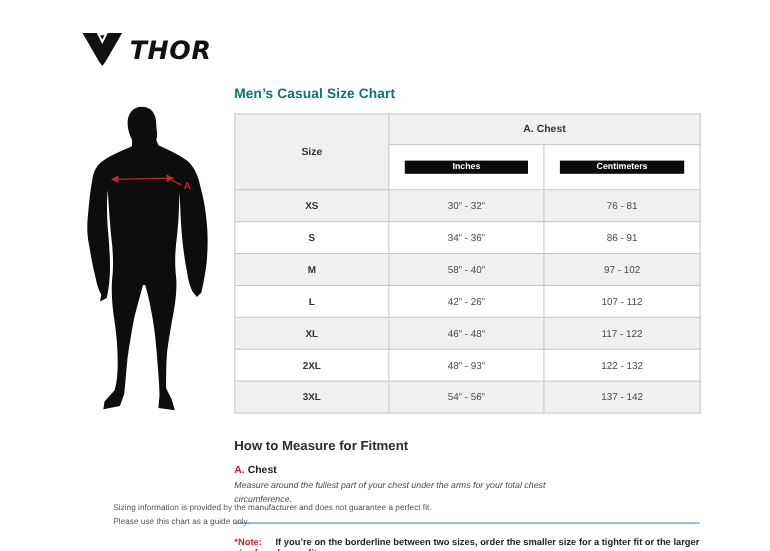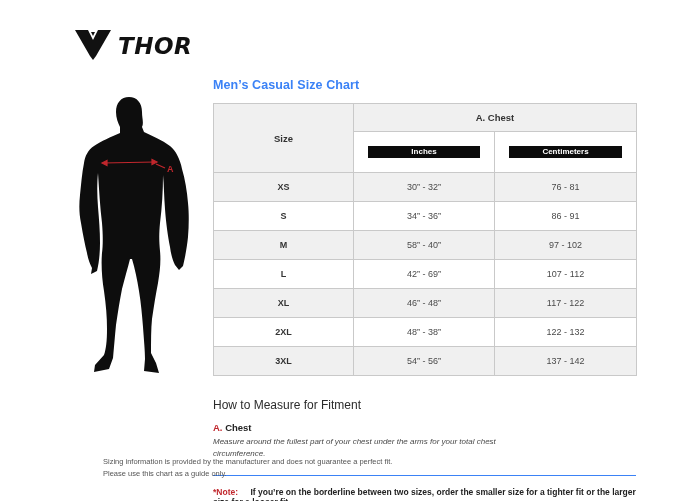--- a/index.html
+++ b/index.html
@@ -8,34 +8,34 @@
   .page { position:relative; width:685px; height:501px; background:#fff; }
 
   
   .logo { position:absolute; left:74px; top:24px; width:120px; height:38px; }
 
   
   .figure { position:absolute; left:74px; top:95px; width:132px; height:287px; }
 
   
   .content { position:absolute; left:213px; top:78px; width:423px; }
-  .chart-title { font-size:12.5px; font-weight:bold; color:#3b82f6; letter-spacing:.1px; margin-bottom:11px; }
+  .chart-title { font-size:12.5px; font-weight:bold; color:#0f766e; letter-spacing:.1px; margin-bottom:11px; }
 
   table.size-table { border-collapse:collapse; width:423px; table-layout:fixed; }
   .size-table th, .size-table td { border:1px solid #c9c9c9; text-align:center; vertical-align:middle; }
   .col-size { width:140px; } .col-in { width:141px; } .col-cm { width:142px; }
   .hdr-cell { background:#f0f0f0; font-size:9.5px; font-weight:bold; color:#333; height:28px; }
   .size-hdr { background:#f0f0f0; }
   .unit-cell { height:14px; padding:14px; background:#fff; }
   .unit-bar { background:#0b0b0b; color:#fff; font-size:8px; font-weight:bold; line-height:12px; height:12px; }
   .size-table tbody td { height:29px; font-size:9px; color:#4a4a4a;margin-top:48px; }
   .size-table tbody td.size-cell { font-weight:bold; color:#333; }
   .size-table tbody tr.alt { background:#f0f0f0; }
 
-  .measure-title { font-size:12px; font-weight:normal; color:#2b2b2b; margin-top:22px; }
+  .measure-title { font-size:12px; font-weight:bold; color:#2b2b2b; margin-top:22px; }
   .measure-item { margin-top:10px; }
   .measure-item-head { font-size:9.5px; font-weight:bold; color:#222; }
   .red { color:#c1272d; }
   .measure-desc { font-size:8px; color:#4a4a4a; line-height:1.5; width:320px; margin-top:3px;font-style:italic; }
 
   .note { margin-top:15px; border-top:1px solid #3b82f6; padding-top:11px;
           font-size:8.5px; font-weight:bold; color:#222; }
   .note-label { color:#c1272d; margin-right:10px; }
 
   .footer { position:absolute; left:63px; top:456px; font-size:7.5px; color:#555; line-height:1.55;margin-left:40px; }
@@ -122,31 +122,31 @@
           <td>34” - 36”</td>
           <td>86 - 91</td>
         </tr>
         <tr class="alt">
           <td class="size-cell">M</td>
           <td>58” - 40”</td>
           <td>97 - 102</td>
         </tr>
         <tr>
           <td class="size-cell">L</td>
-          <td>42” - 69”</td>
+          <td>42” - 26”</td>
           <td>107 - 112</td>
         </tr>
         <tr class="alt">
           <td class="size-cell">XL</td>
           <td>46” - 48”</td>
           <td>117 - 122</td>
         </tr>
         <tr>
           <td class="size-cell">2XL</td>
-          <td>48” - 38”</td>
+          <td>48” - 93”</td>
           <td>122 - 132</td>
         </tr>
         <tr class="alt">
           <td class="size-cell">3XL</td>
           <td>54” - 56”</td>
           <td>137 - 142</td>
         </tr>
       </tbody>
     </table>
 

